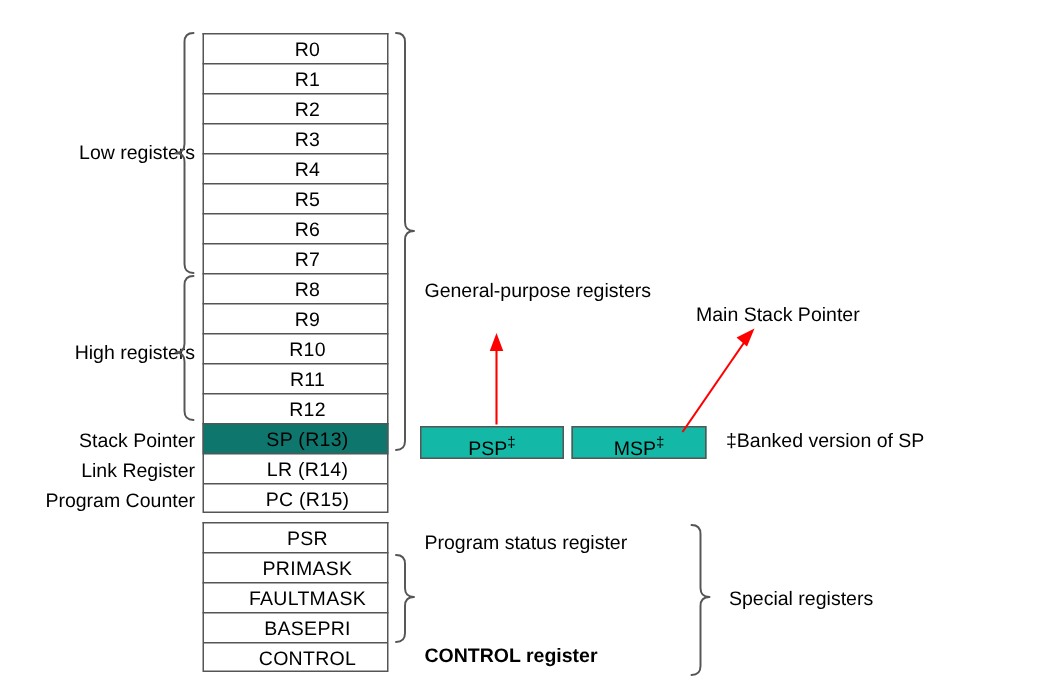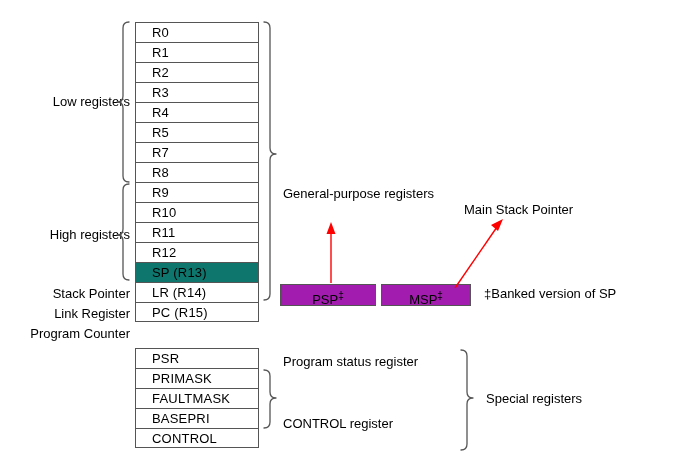--- a/index.html
+++ b/index.html
@@ -36,39 +36,40 @@
   }
   #gp-col { top: 22px; }
   #sp-col { top: 348px; }
 
   .reg-cell {
     height: 20px;
     line-height: 19px;
     border: 1px solid #555555;
     border-bottom: none;
     box-sizing: border-box;
+    text-align: center;
     font-size: 13px;
     background: #ffffff;
     letter-spacing: 0.2px;
     padding-left: 16px;
   }
   .reg-cell.last { border-bottom: 1px solid #555555; }
   .reg-cell.shaded { background: #0f766e; }
 
   
   .bank-box {
     position: absolute;
     top: 284px;
     height: 22px;
     line-height: 21px;
     border: 1px solid #555555;
     box-sizing: border-box;
     text-align: center;
     font-size: 13px;
-    background: #a21caf;
+    background: #14b8a6;
   }
   #psp-box { left: 280px; width: 96px; }
   #msp-box { left: 381px; width: 90px; }
   .dagger { font-size: 10px; vertical-align: super; }
 
   
   .lbl {
     position: absolute;
     font-size: 13px;
     white-space: nowrap;
@@ -82,35 +83,36 @@
   #lbl-lr         { left: 0px;   top: 307px; width: 130px; }
   #lbl-pc         { left: 0px;   top: 327px; width: 130px; }
 
   #lbl-gp         { left: 283px; top: 147px; margin-top: 40px; }
   #lbl-psp        { left: 288px; top: 206px; }
   #lbl-msp        { left: 464px; top: 203px; }
   #lbl-banked     { left: 484px; top: 287px; }
 
   #lbl-psr        { left: 283px; top: 355px; }
   #lbl-excmask    { left: 283px; top: 392px; }
-  #lbl-control    { left: 283px; top: 417px; }
+  #lbl-control    { left: 283px; top: 430px; font-weight: bold; }
   #lbl-special    { left: 486px; top: 392px; }
 </style>
 </head>
 <body>
 
 <div id="diagram">
 
   <div class="reg-col" id="gp-col">
     <div class="reg-cell">R0</div>
     <div class="reg-cell">R1</div>
     <div class="reg-cell">R2</div>
     <div class="reg-cell">R3</div>
     <div class="reg-cell">R4</div>
     <div class="reg-cell">R5</div>
+    <div class="reg-cell">R6</div>
     <div class="reg-cell">R7</div>
     <div class="reg-cell">R8</div>
     <div class="reg-cell">R9</div>
     <div class="reg-cell">R10</div>
     <div class="reg-cell">R11</div>
     <div class="reg-cell">R12</div>
     <div class="reg-cell shaded">SP (R13)</div>
     <div class="reg-cell">LR (R14)</div>
     <div class="reg-cell last">PC (R15)</div>
   </div>

